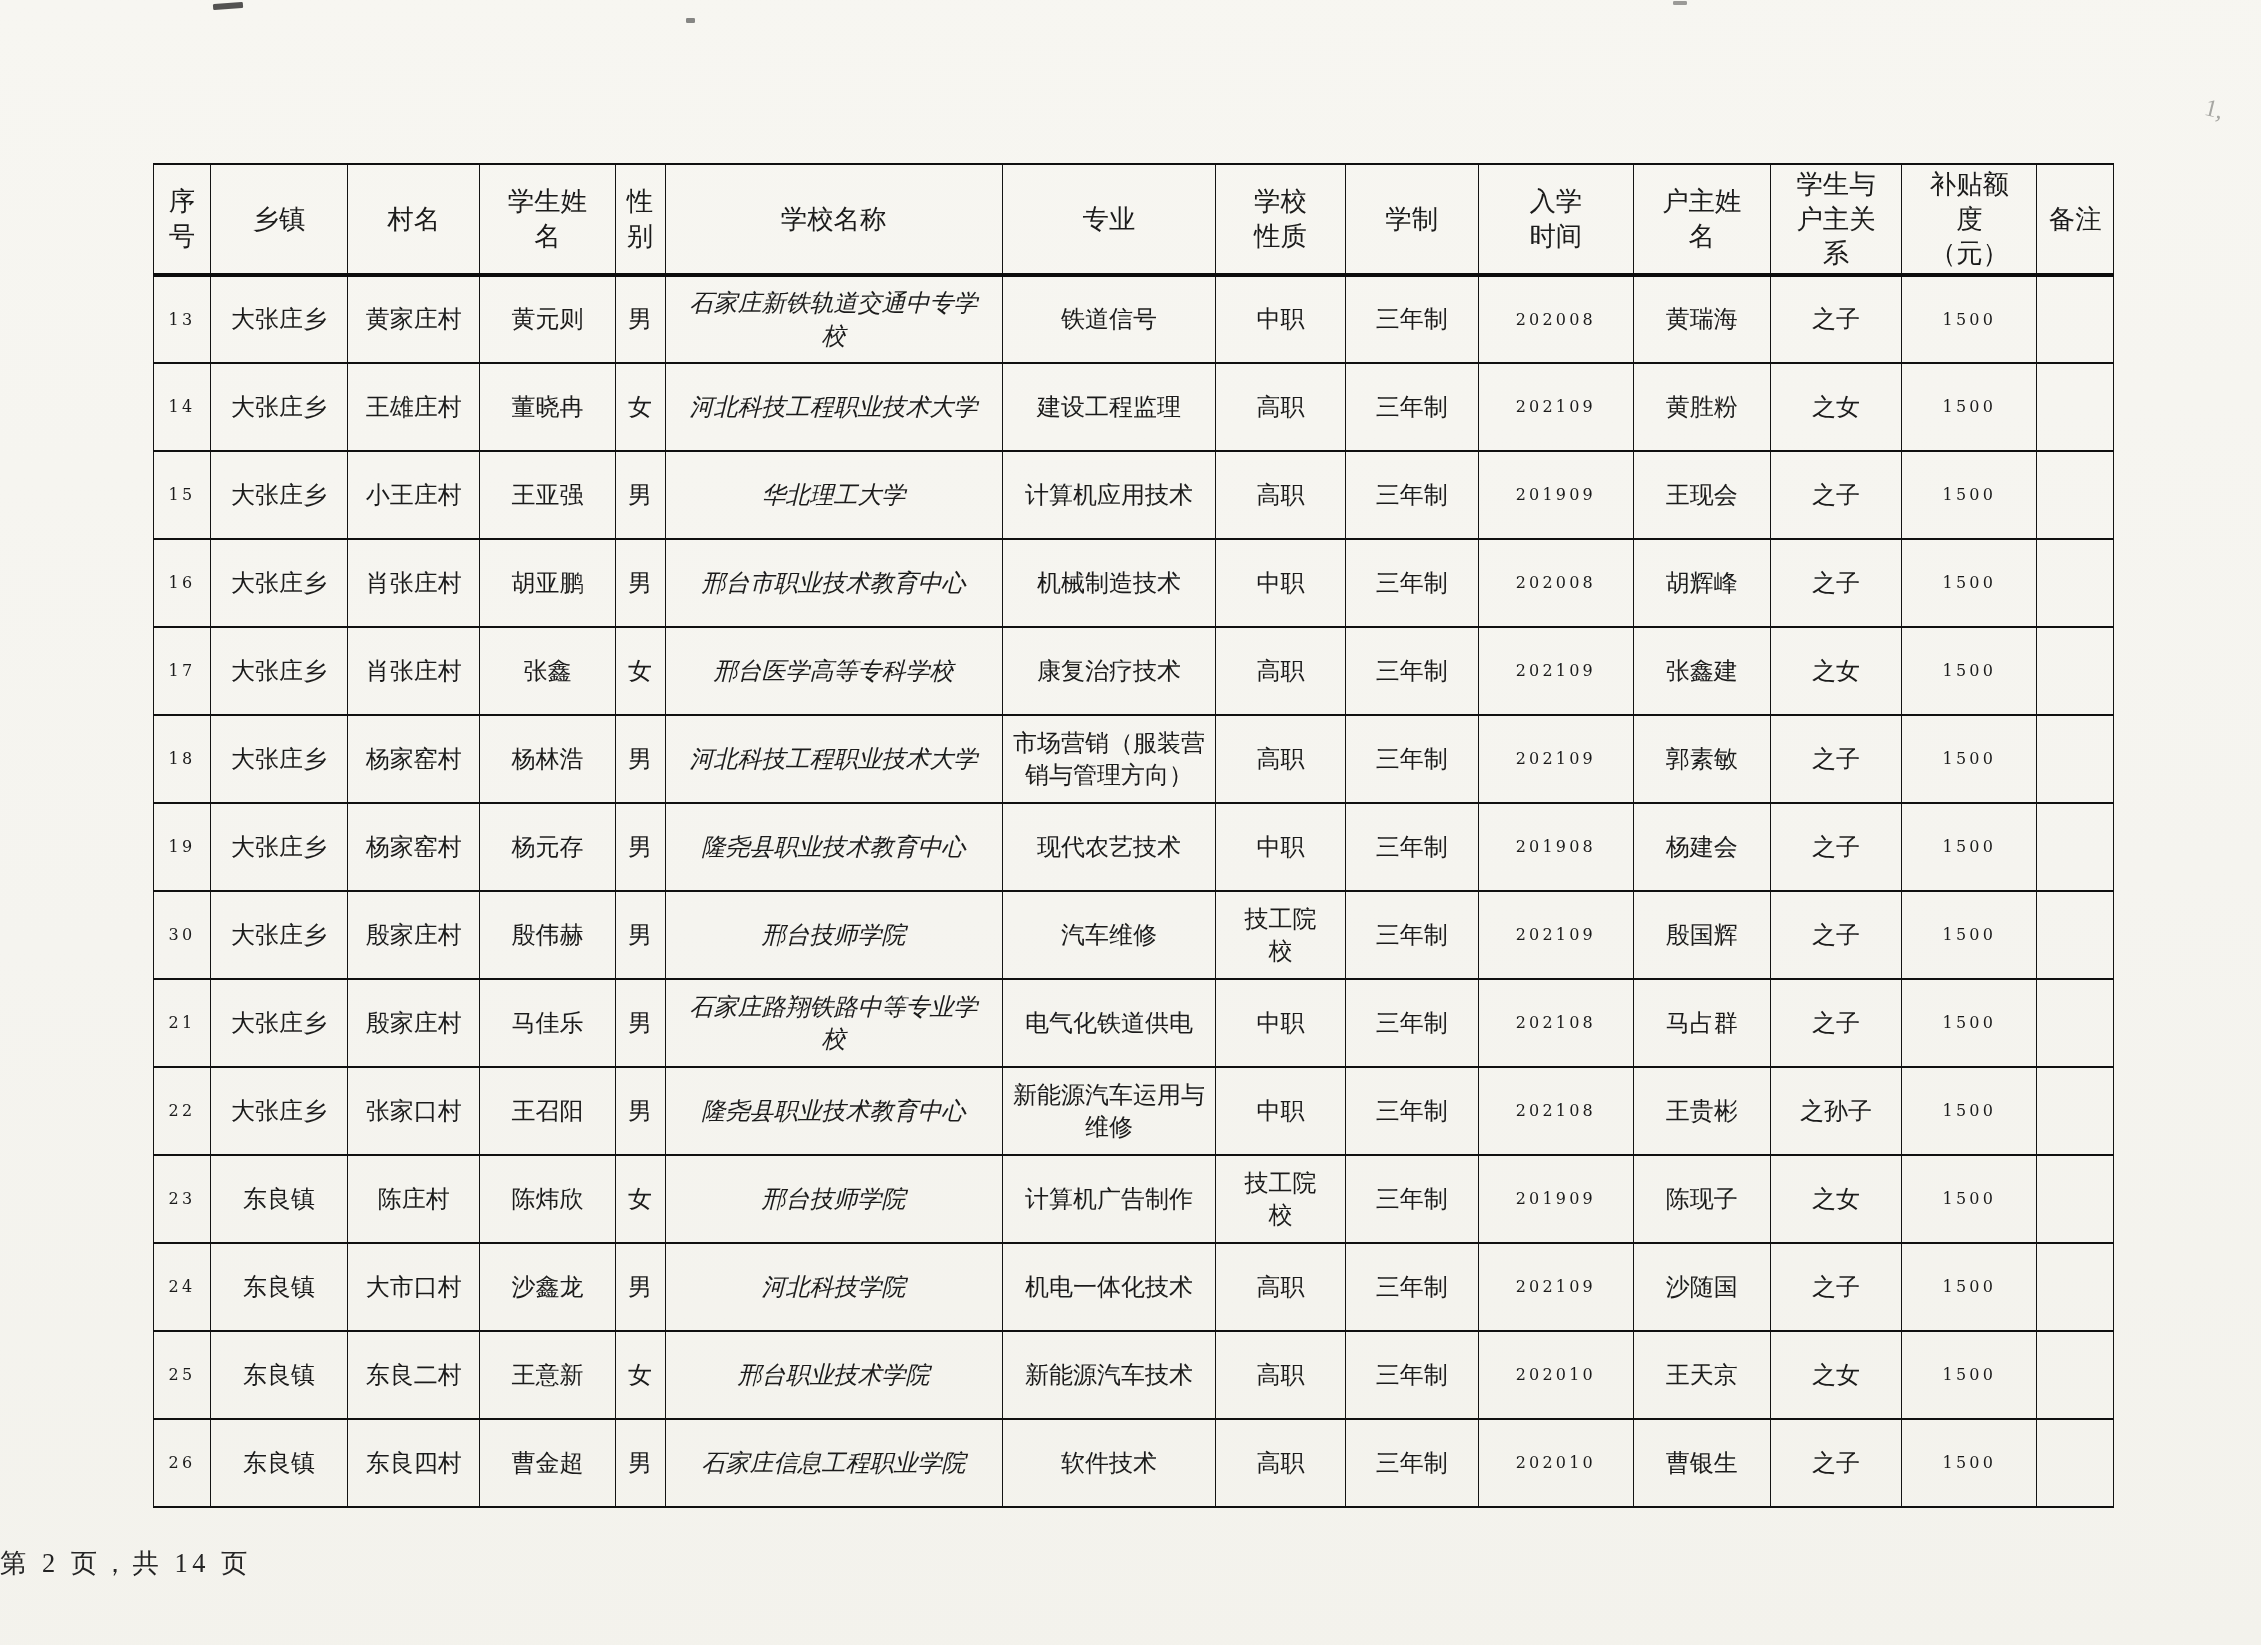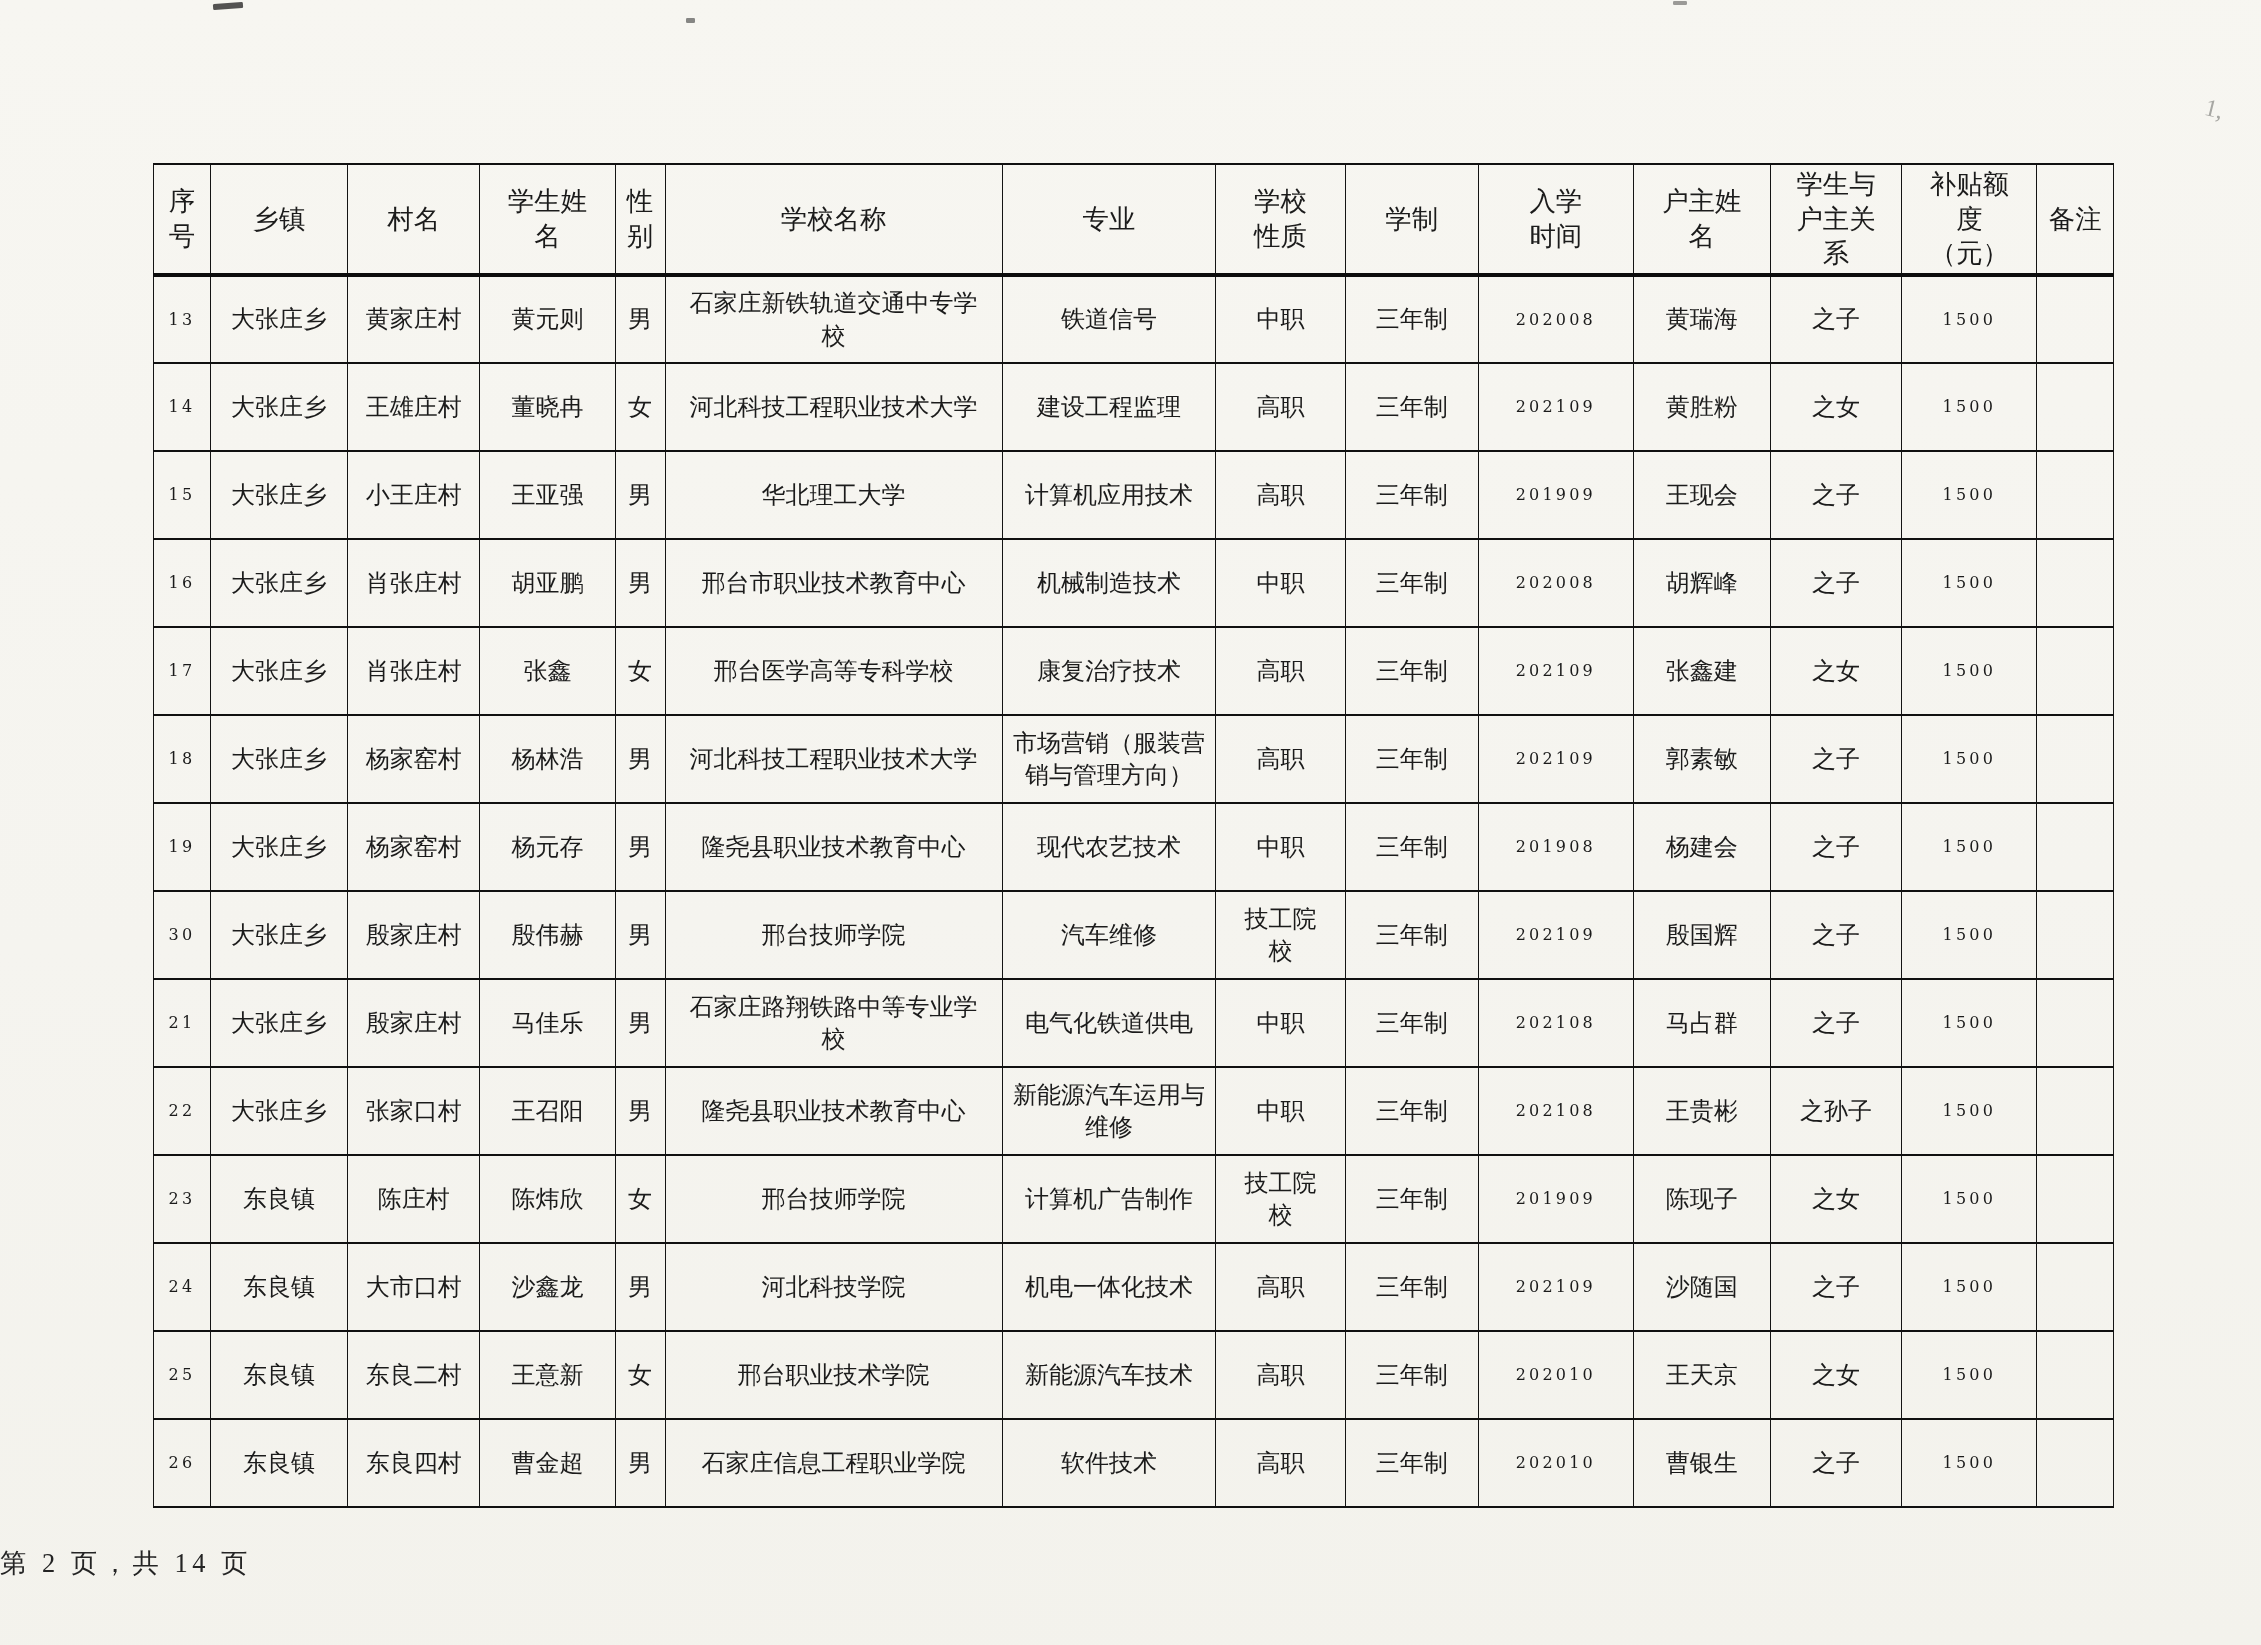--- a/index.html
+++ b/index.html
@@ -62,21 +62,21 @@
   .col6  { width: 10.9%; }
   .col7  { width: 6.6%;  }
   .col8  { width: 6.8%;  }
   .col9  { width: 7.9%;  }
   .col10 { width: 7.0%; margin-top: 40px;  }
   .col11 { width: 6.7%; font-family: Liberation Serif, serif;  }
   .col12 { width: 6.9%;  }
   .col13 { width: 3.9%;  }
 
   
-  td.col5 { padding: 0 19px; }
+  td.col5 { padding: 0 19px; font-style: italic; }
   td.col6 { padding: 0 6.4px; }
   td.col7 { padding: 0 17px; }
 
   
   td.col0, td.col9, td.col12 {
     font-family: "DejaVu Serif", "Liberation Serif", serif;
     font-size: 16px;
     letter-spacing: 3.2px;
   }
 

